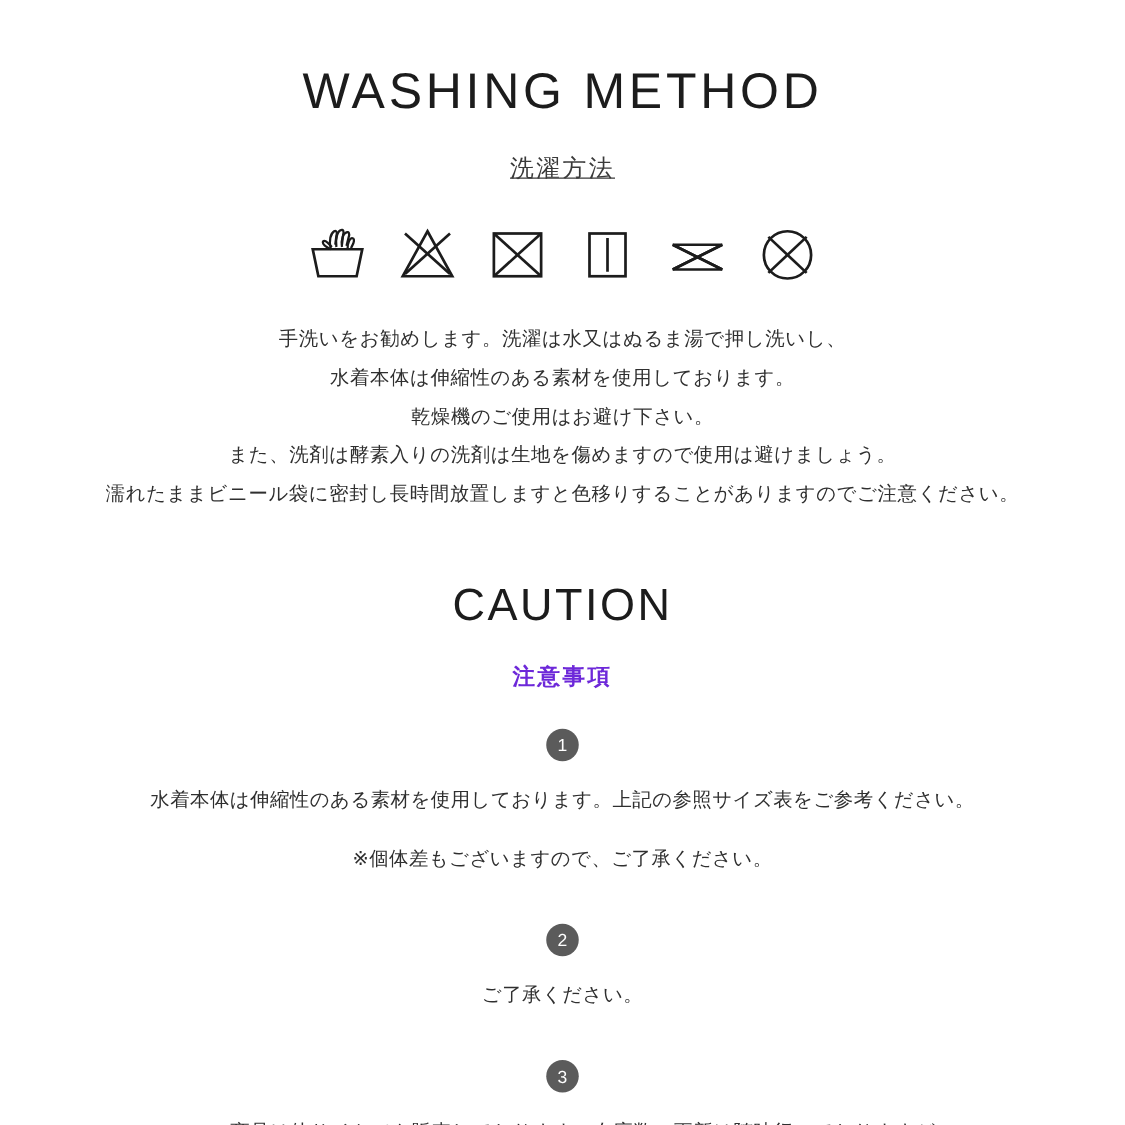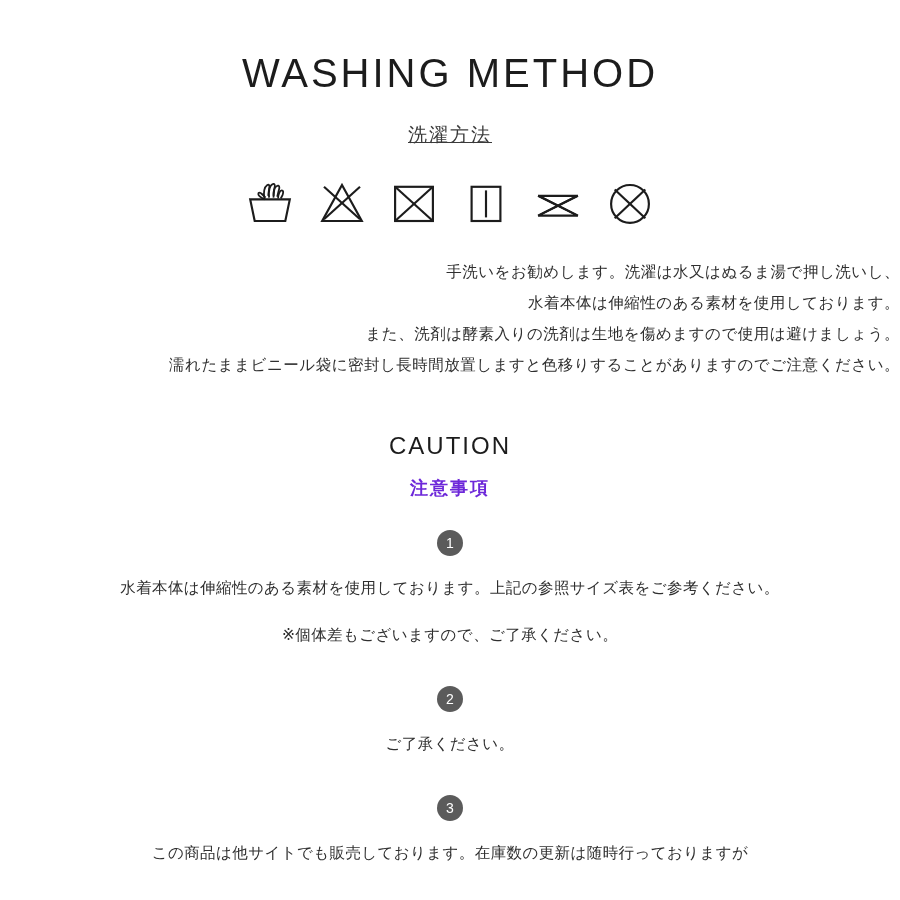--- a/index.html
+++ b/index.html
@@ -55,35 +55,35 @@
   }
   .symbol {
     width: 54px;
     height: 54px;
     display: block;
   }
 
   
   .wash-text {
     margin-top: 26px;
-    text-align: right;
+    text-align: center;
     font-size: 15.5px;
     line-height: 2.0;
     color: #2f2f2f;
     letter-spacing: 0.5px;
   }
   .wash-text p { margin: 0; }
 
   
   .section-caution {
     margin-top: 52px;
   }
   .caution-title-en {
     text-align: center;
-    font-size: 24px;
+    font-size: 36px;
     letter-spacing: 2px;
     color: #1c1c1c;
     font-weight: 400;
   }
   .caution-title-jp {
     text-align: center;
     font-size: 18px;
     letter-spacing: 2px;
     color: #6d28d9;
     margin-top: 10px;
@@ -164,20 +164,21 @@
         <circle cx="30" cy="31" r="21" fill="none" stroke="#1c1c1c" stroke-width="2.4"></circle>
         <line x1="13" y1="15" x2="47" y2="47" stroke="#1c1c1c" stroke-width="2.4"></line>
         <line x1="47" y1="15" x2="13" y2="47" stroke="#1c1c1c" stroke-width="2.4"></line>
       </svg>
 
     </div>
 
     <div class="wash-text">
       <p>手洗いをお勧めします。洗濯は水又はぬるま湯で押し洗いし、</p>
       <p>水着本体は伸縮性のある素材を使用しております。</p>
+      <p>乾燥機のご使用はお避け下さい。</p>
       <p>また、洗剤は酵素入りの洗剤は生地を傷めますので使用は避けましょう。</p>
       <p>濡れたままビニール袋に密封し長時間放置しますと色移りすることがありますのでご注意ください。</p>
     </div>
   </section>
 
   <section class="section-caution">
     <h1 class="caution-title-en">CAUTION</h1>
     <h2 class="caution-title-jp">注意事項</h2>
 
     <div class="caution-item item-1">

